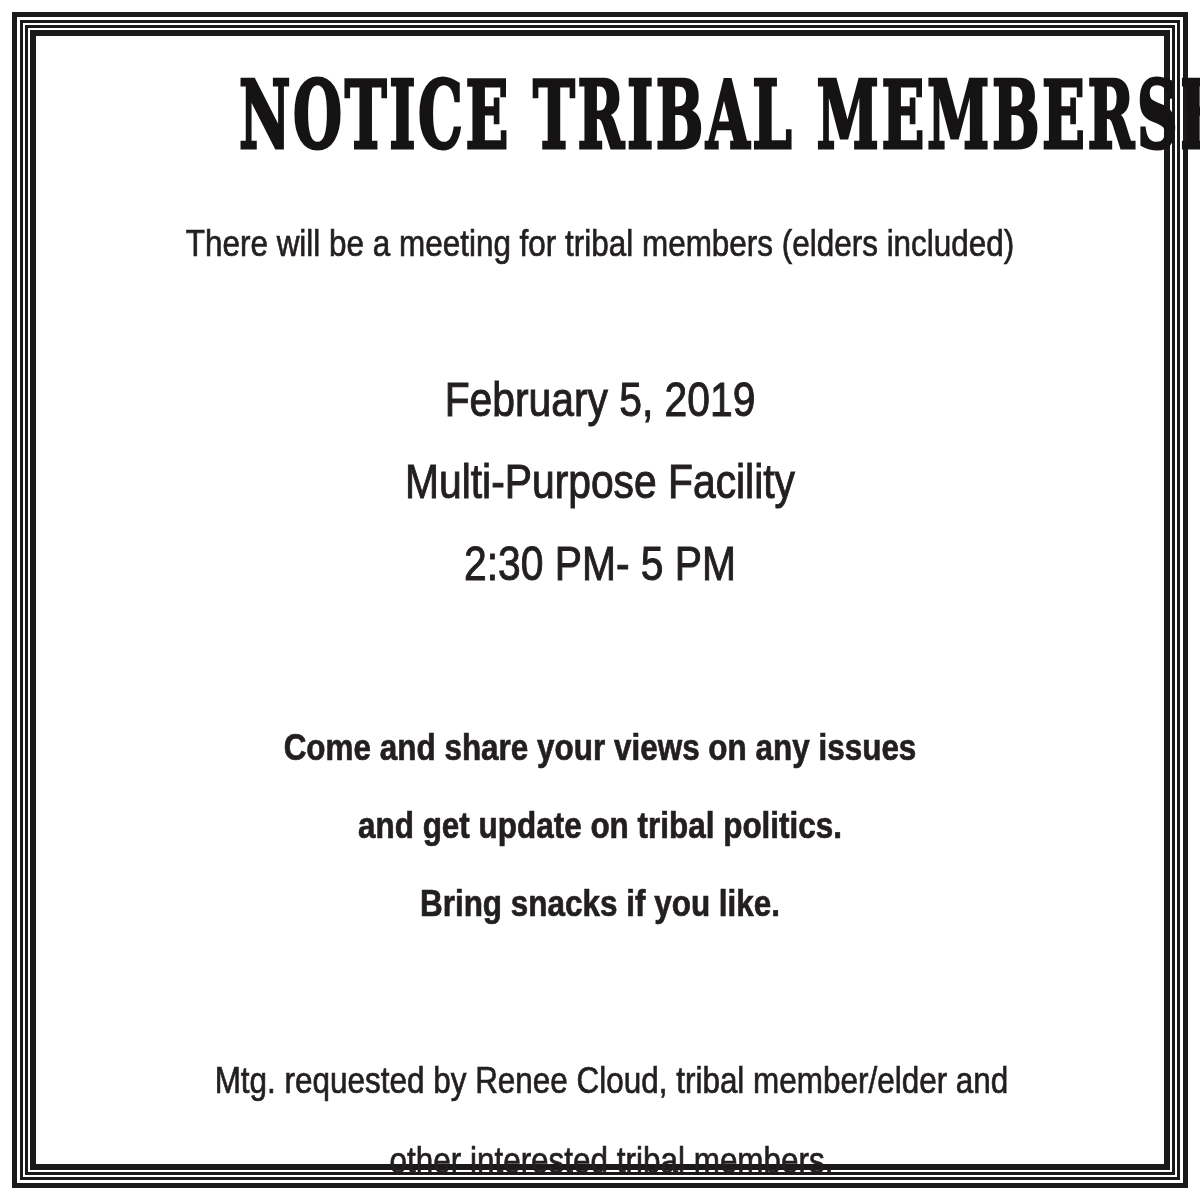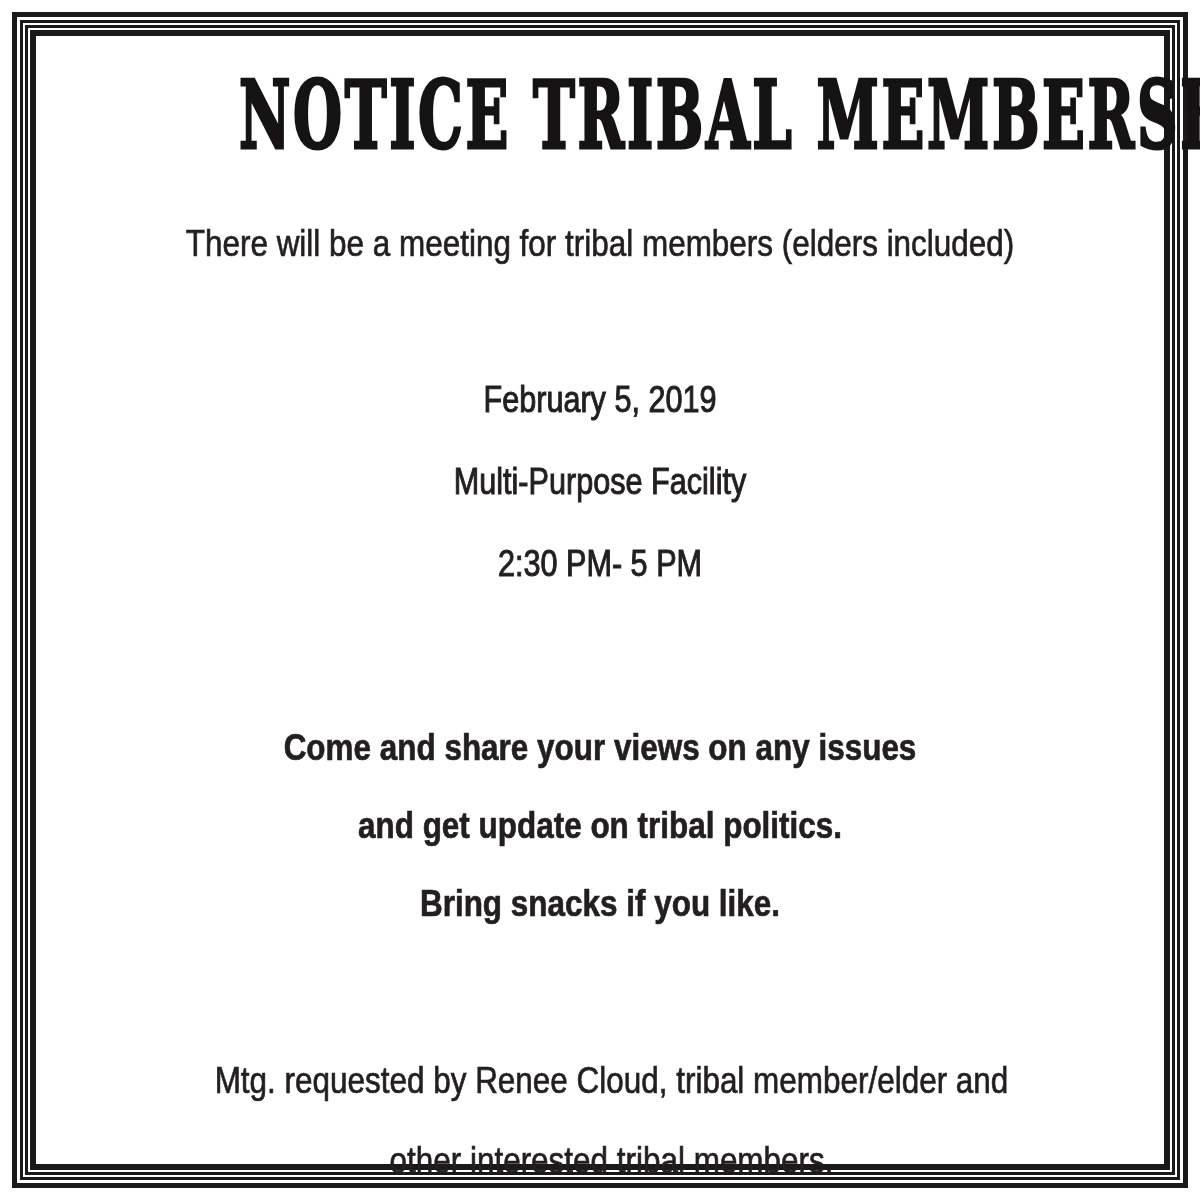--- a/index.html
+++ b/index.html
@@ -47,21 +47,21 @@
     white-space: nowrap;
     -webkit-text-stroke: 0.7px #231f20;
   }
   .intro {
     margin: 56px 0 0 0;
     font-size: 37px;
     line-height: 46px;
   }
   .event-block {
     margin-top: 92px;
-    font-size: 36px;
+    font-size: 48px;
   }
   .event-block .line {
     line-height: 82px;
     -webkit-text-stroke: 1px #231f20;
   }
   .body-block {
     margin-top: 104px;
     font-size: 37px;
     font-weight: bold;
   }

